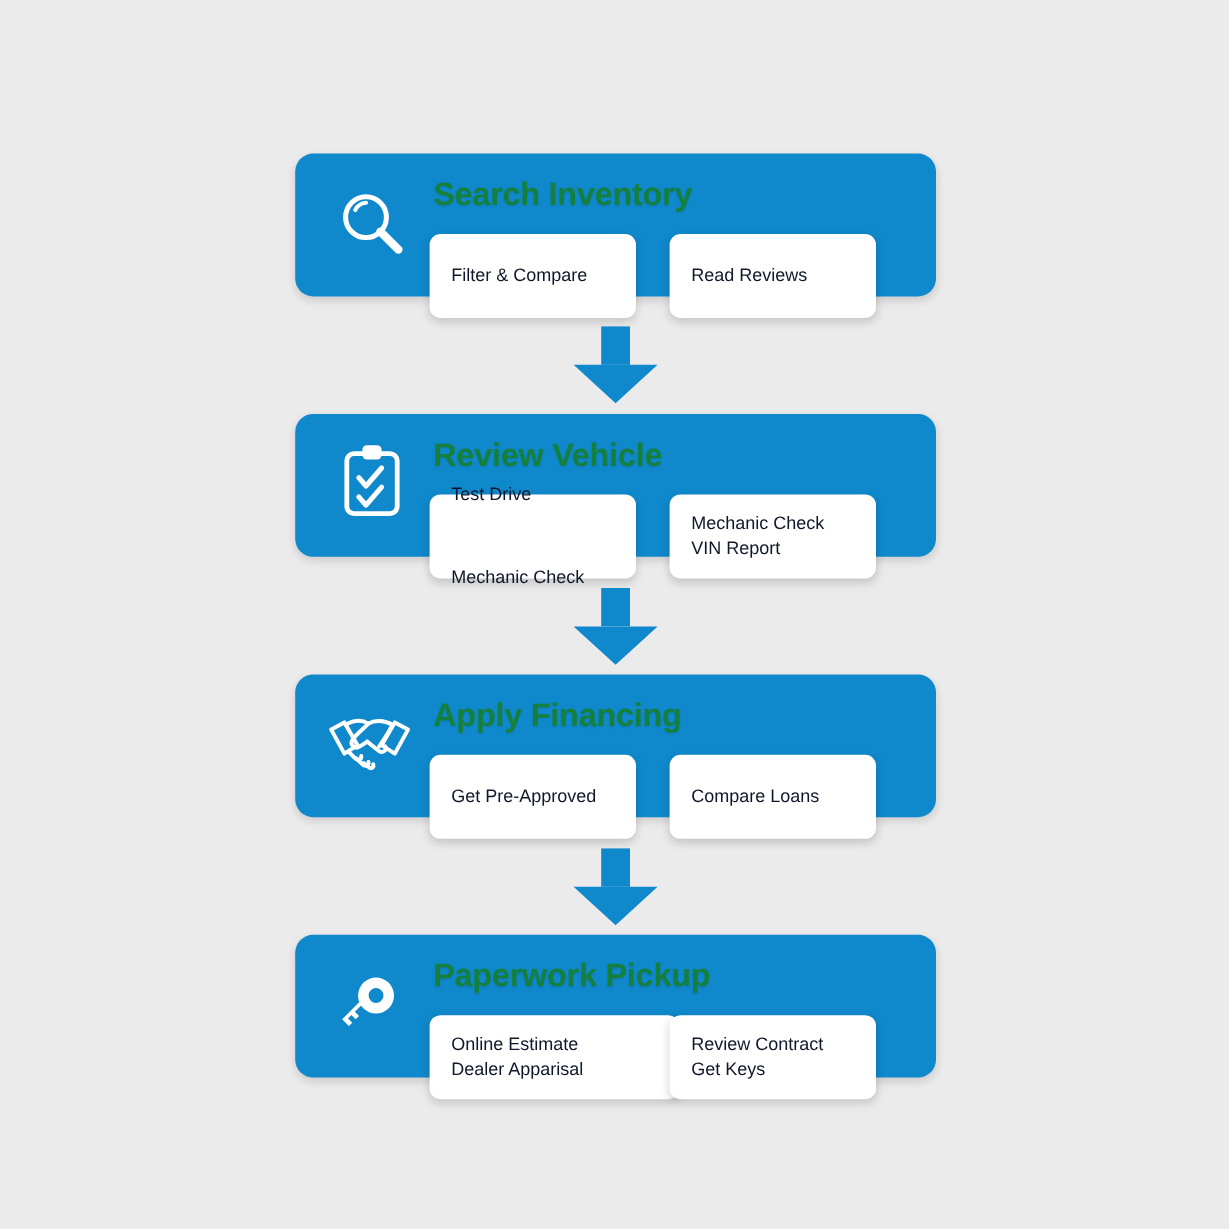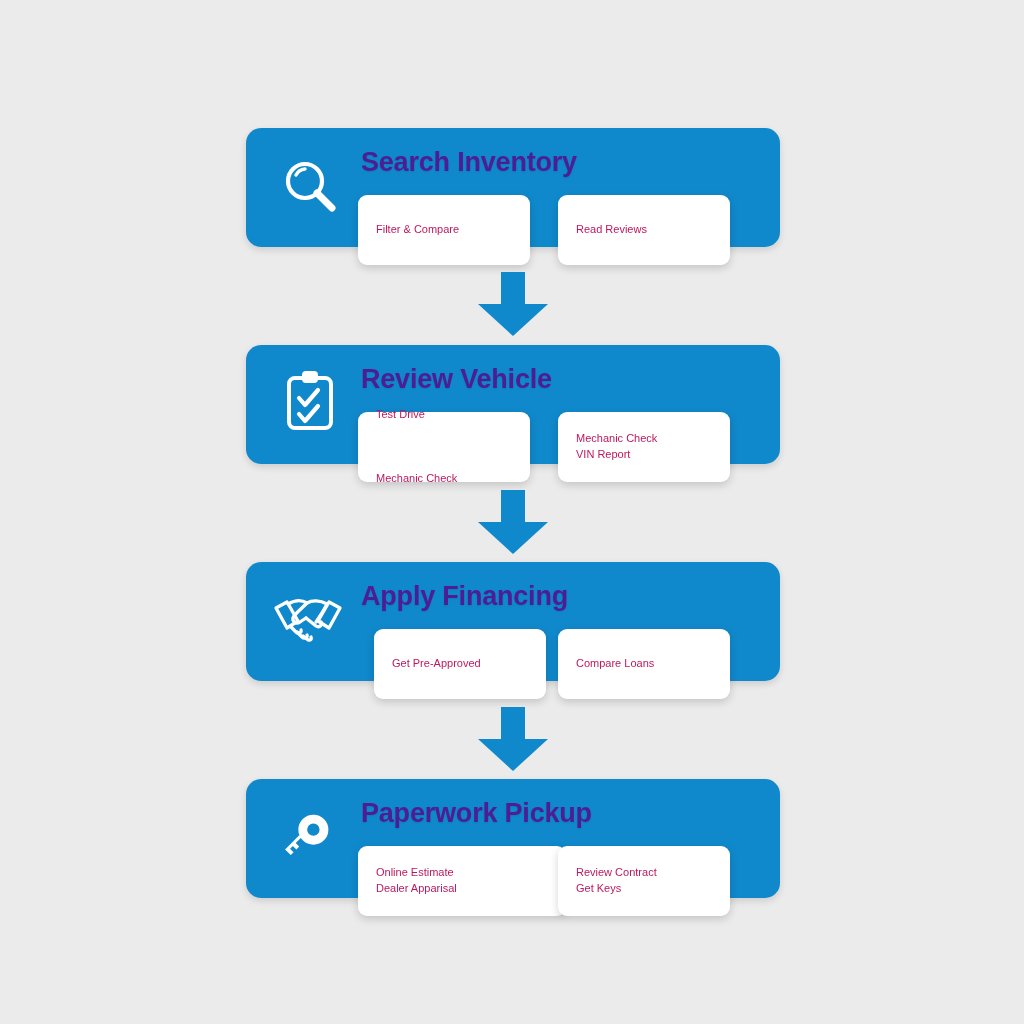--- a/index.html
+++ b/index.html
@@ -32,21 +32,21 @@
     left: 0;
     top: 0;
     width: 534px;
     border-radius: 15px;
     box-shadow: 0 3px 7px rgba(0,0,0,0.13);
   }
   .step-title {
     position: absolute;
     font-size: 27px;
     font-weight: bold;
-    color: #4c1d95;
+    color: #15803d;
     letter-spacing: -0.2px;
     white-space: nowrap;
     text-shadow: 0 1px 2px rgba(0,0,0,0.10);
   }
 
   
   .step-icon {
     position: absolute;
     display: block;
   }
@@ -57,22 +57,22 @@
     background: #ffffff;
     border-radius: 9px;
     box-shadow: 0 3px 8px rgba(0,0,0,0.17);
     box-sizing: border-box;
     display: flex;
     flex-direction: column;
     justify-content: center;
     padding: 0 18px;
   }
   .chip-line {
-    font-size: 11px;
-    color: #be185d;
+    font-size: 15px;
+    color: #0f172a;
     line-height: 1.42;
     white-space: nowrap;
   }
   .chip.align-left  .chip-line { text-align: left; }
   .chip.align-center .chip-line { text-align: left; }
 
   
   .arrow {
     position: absolute;
     width: 70px;
@@ -171,21 +171,21 @@
           <path d="M56 12 C52 20 47 27 45 30"></path>
           <path d="M20 35 L25 40 C27 42 31 41 30 38"></path>
           <path d="M26 40 L31 45 C33 47 37 46 36 43"></path>
           <path d="M32 44 L36 47 C38 49 41 48 40 45"></path>
         </g>
       </svg>
     </span>
 
     <div class="step-title" style="left:115px;top:19px;">Apply Financing</div>
 
-    <div class="chip align-left" style="left:112px;top:67px;width:172px;height:70px;margin-left:16px;">
+    <div class="chip align-left" style="left:112px;top:67px;width:172px;height:70px;">
       <div class="chip-line">Get Pre-Approved</div>
     </div>
 
     <div class="chip align-left" style="left:312px;top:67px;width:172px;height:70px;">
       <div class="chip-line">Compare Loans</div>
     </div>
   </div>
 
   <div class="arrow" style="left:478px;top:707px;height:64px;">
     <div class="arrow-shaft" style="height:32px;"></div>

